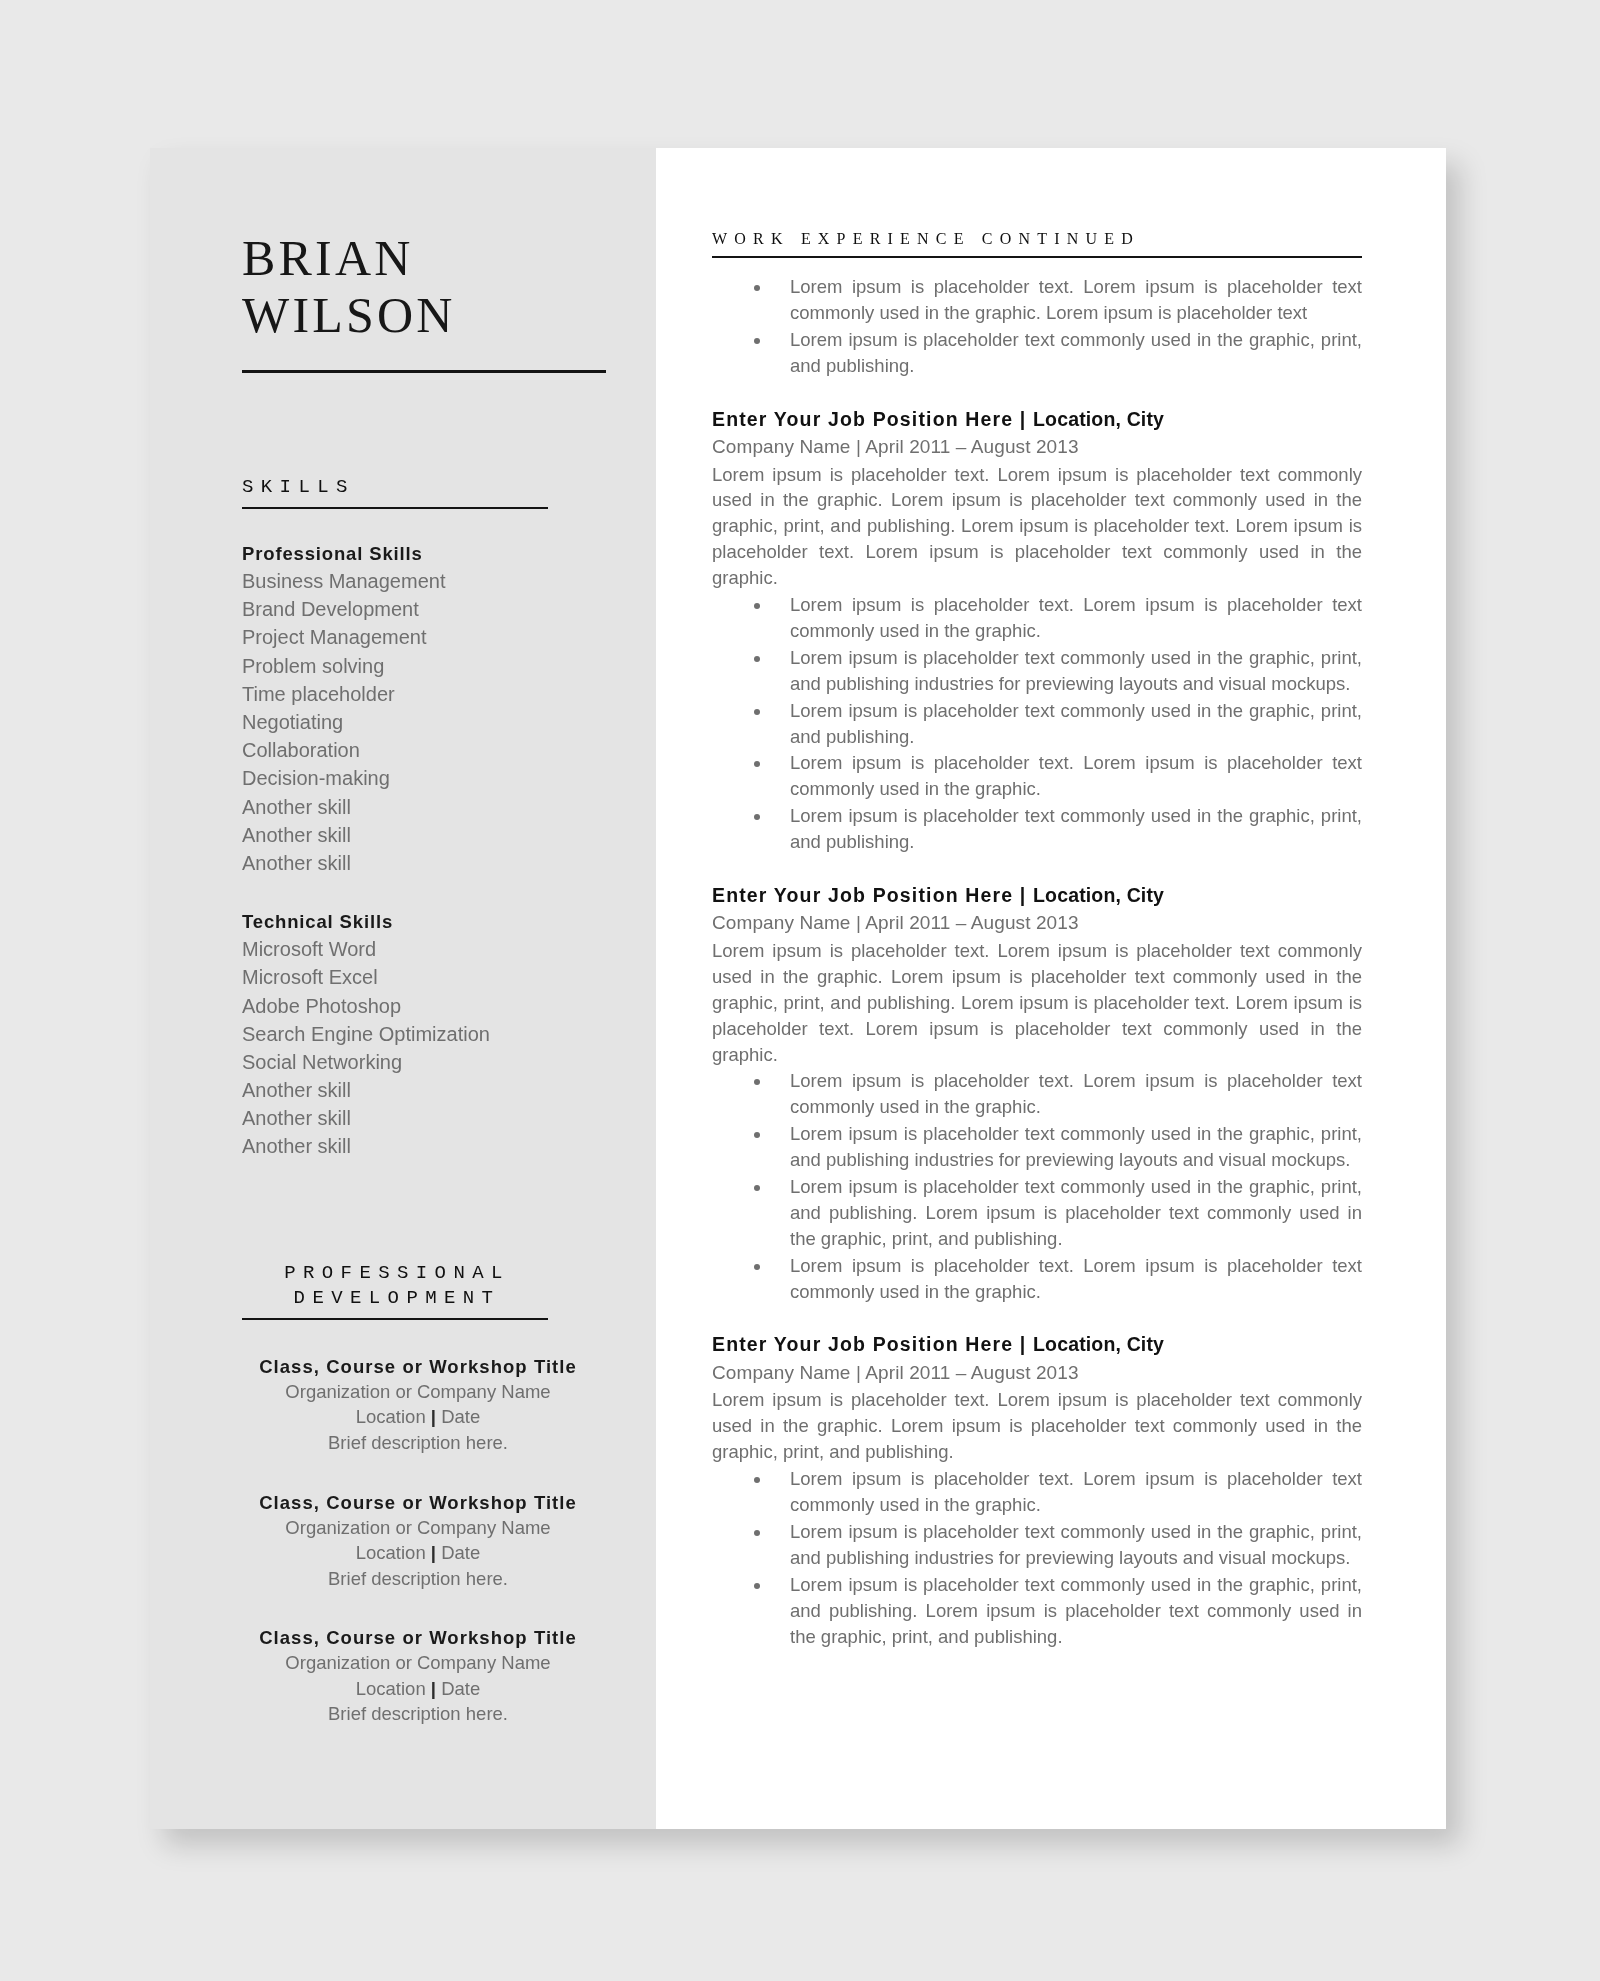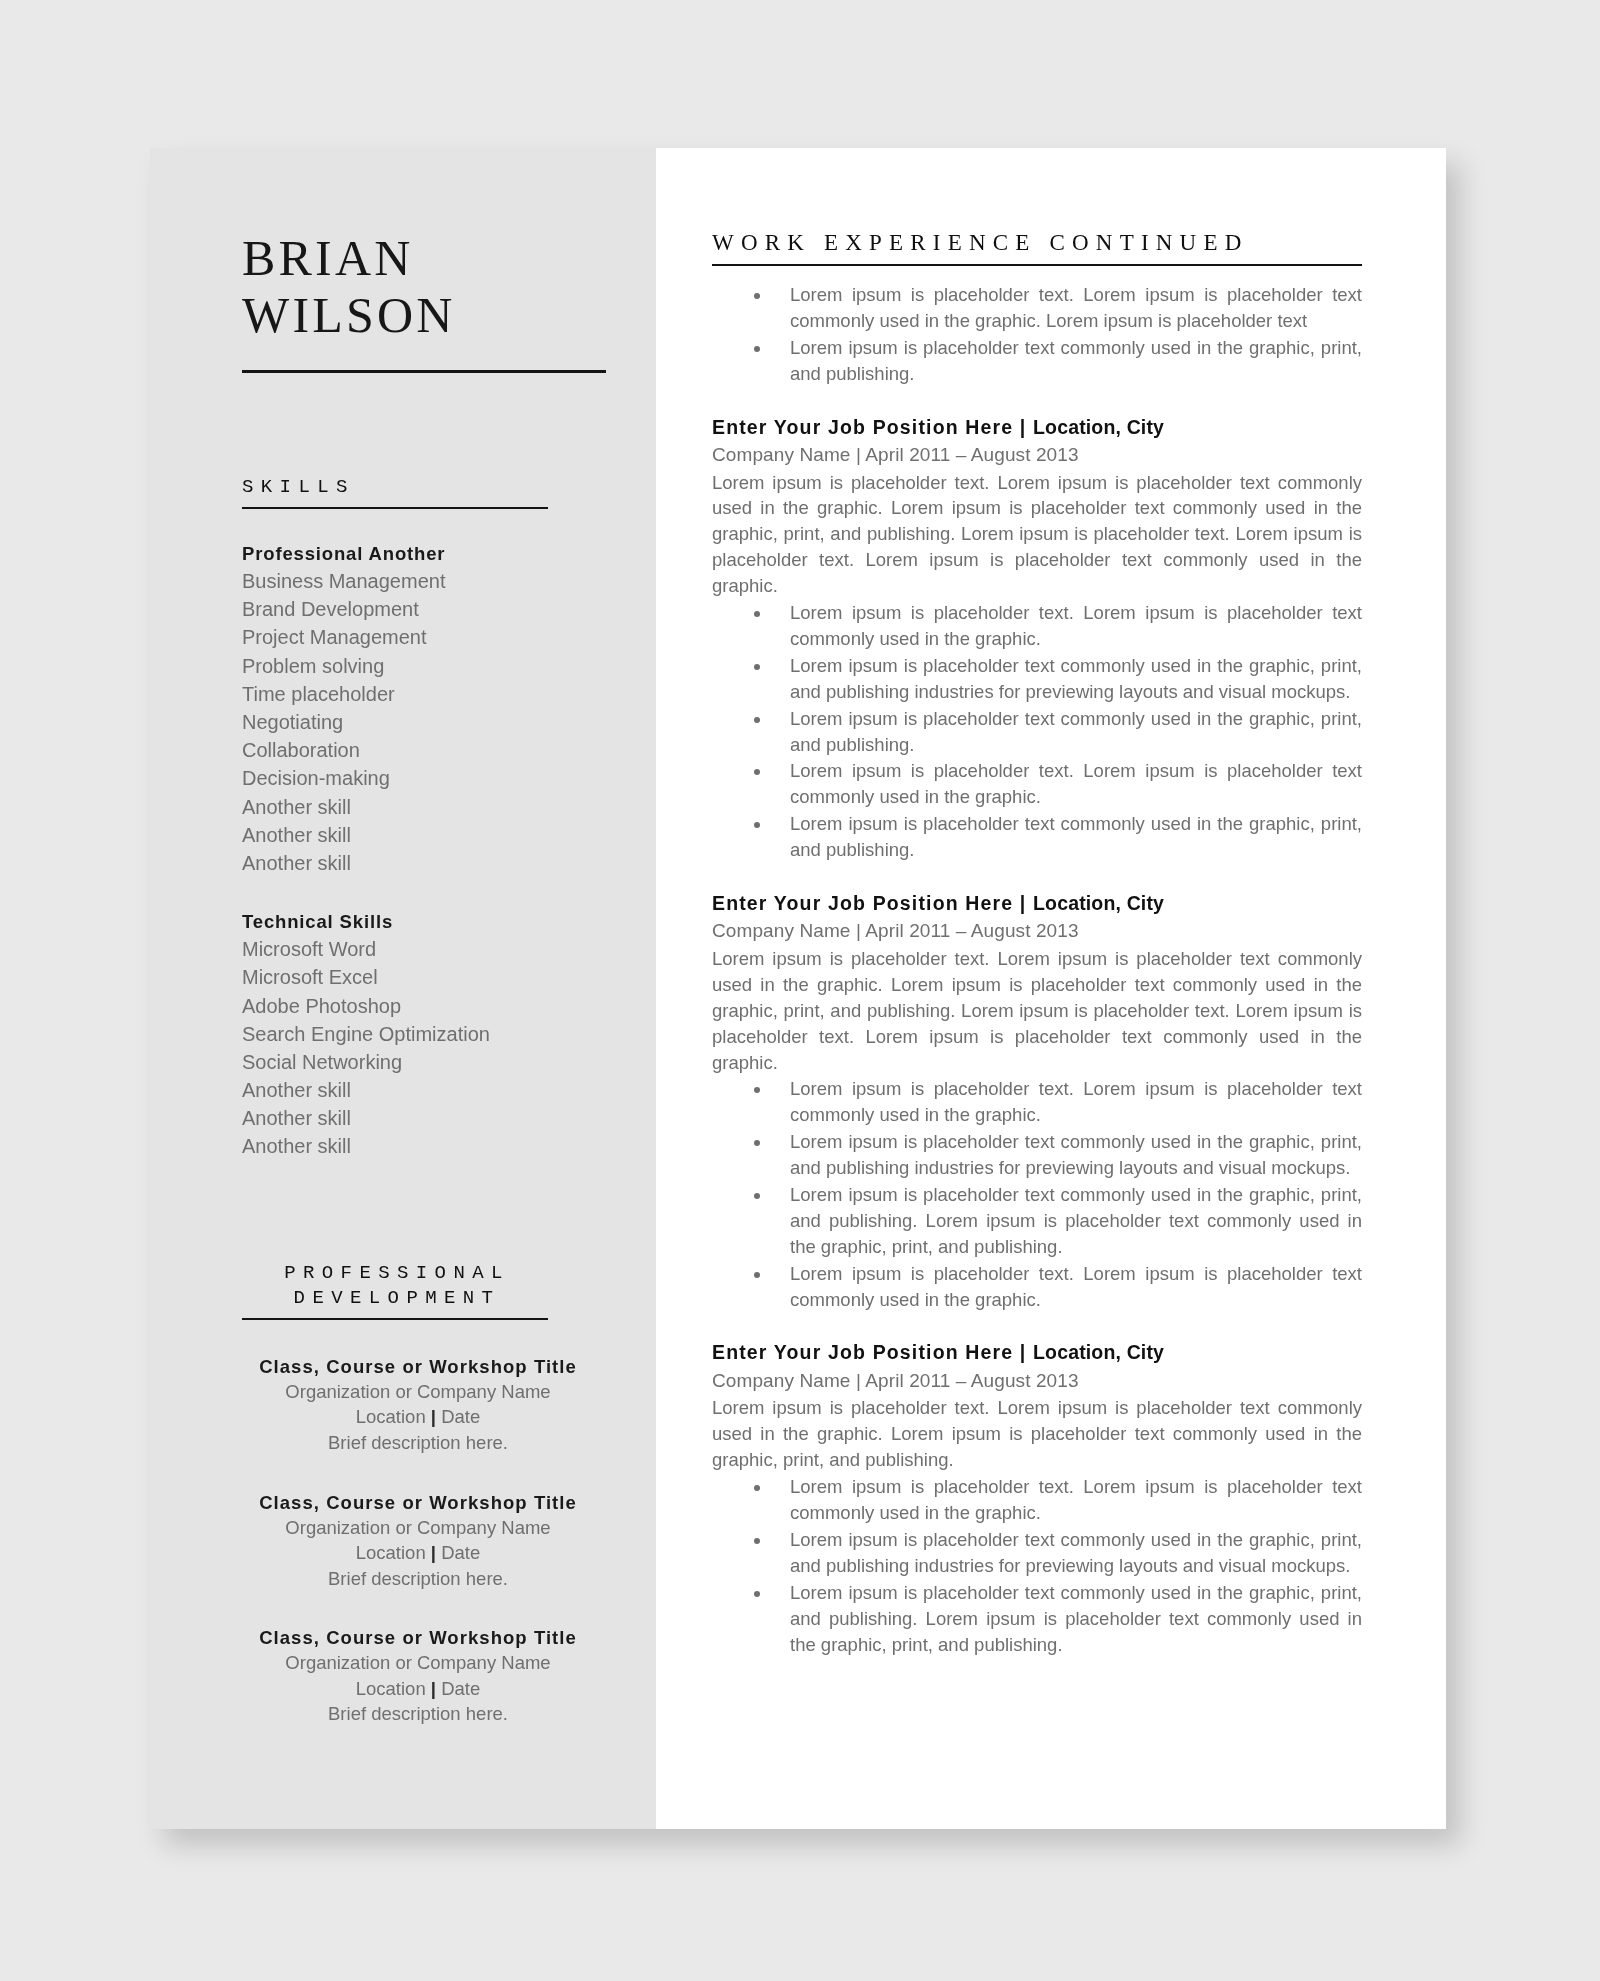--- a/index.html
+++ b/index.html
@@ -108,21 +108,21 @@
 
   
   .main {
     flex: 1 1 auto;
     background: #ffffff;
     padding: 82px 84px 0 56px;
   }
 
   .main-heading {
     font-family: "Liberation Serif", serif;
-    font-size: 23px;
+    font-size: 16px;
     letter-spacing: 7.2px;
     color: #0f0f0f;
     font-weight: 400;
     white-space: nowrap;
   }
 
   .main-heading-rule {
     border-top: 2.5px solid #141414;
     margin-top: 8px;
     margin-bottom: 16px;
@@ -189,21 +189,21 @@
         <div class="name-line">BRIAN</div>
         <div class="name-line">WILSON</div>
         <div class="name-rule"></div>
       </div>
 
       <section class="skills-section">
         <div class="side-heading">SKILLS</div>
         <div class="side-heading-rule"></div>
 
         <div>
-          <div class="subhead">Professional Another</div>
+          <div class="subhead">Professional Skills</div>
           <div class="skill-item">Business Management</div>
           <div class="skill-item">Brand Development</div>
           <div class="skill-item">Project Management</div>
           <div class="skill-item">Problem solving</div>
           <div class="skill-item">Time placeholder</div>
           <div class="skill-item">Negotiating</div>
           <div class="skill-item">Collaboration</div>
           <div class="skill-item">Decision-making</div>
           <div class="skill-item">Another skill</div>
           <div class="skill-item">Another skill</div>

